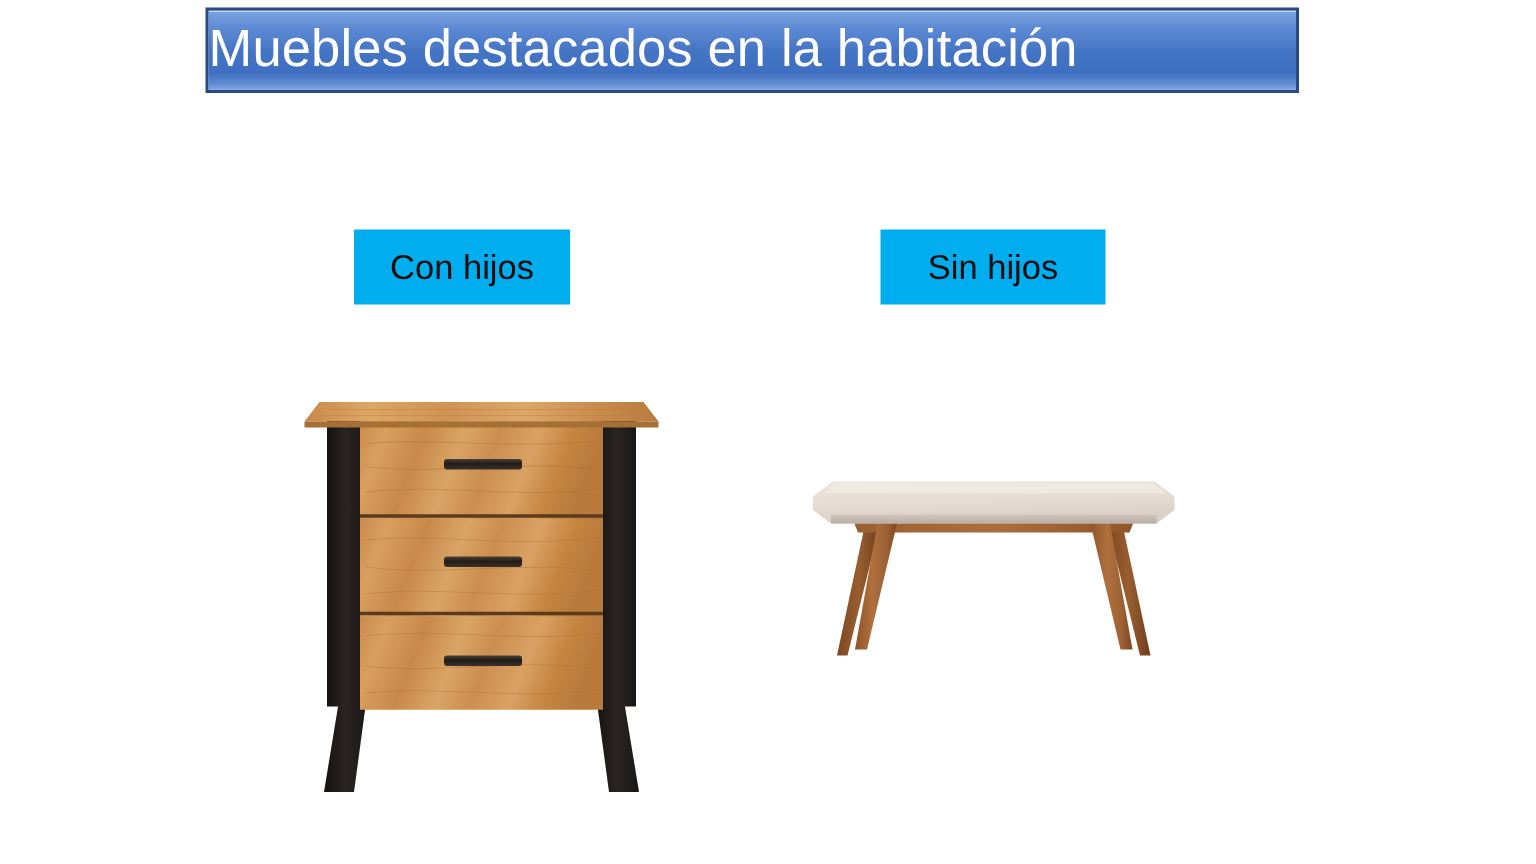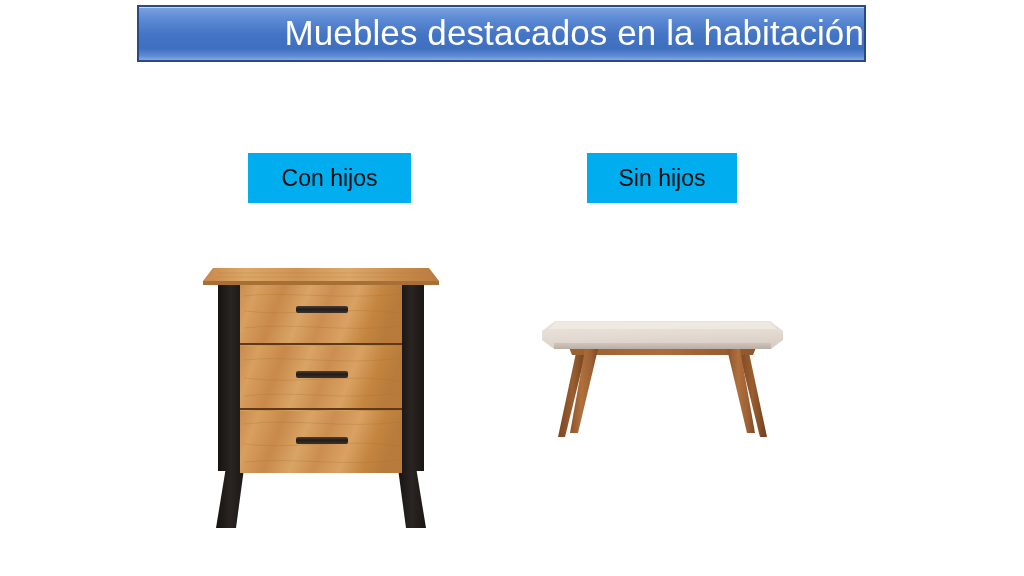--- a/index.html
+++ b/index.html
@@ -27,21 +27,21 @@
     background: linear-gradient(to bottom,
                 #7ba3de 0%,
                 #5d8ad4 22%,
                 #4474c4 52%,
                 #3f6fc0 78%,
                 #5e8ad2 92%,
                 #87abe2 100%);
     box-shadow: inset 0 1px 0 rgba(255,255,255,0.55);
     display: flex;
     align-items: center;
-    justify-content: flex-end;
+    justify-content: flex-start;
   }
   #title-banner .title-text {
     color: #ffffff;
     font-size: 35px;
     line-height: 1;
     letter-spacing: 0.1px;
     white-space: nowrap;
     font-weight: 400;
     padding-bottom: 3px;
   }
@@ -52,23 +52,23 @@
     background: #00aeef;
     color: #0d0d0d;
     font-size: 23px;
     line-height: 1;
     display: flex;
     align-items: center;
     justify-content: center;
     white-space: nowrap;
   }
   #caption-con-hijos {
-    left: 248px;
+    left: 236px;
     top: 153px;
-    width: 163px;
+    width: 144px;
     height: 50px;
     text-align: right;
   }
   #caption-sin-hijos {
     left: 587px;
     top: 153px;
     width: 150px;
     height: 50px;
   }
 

